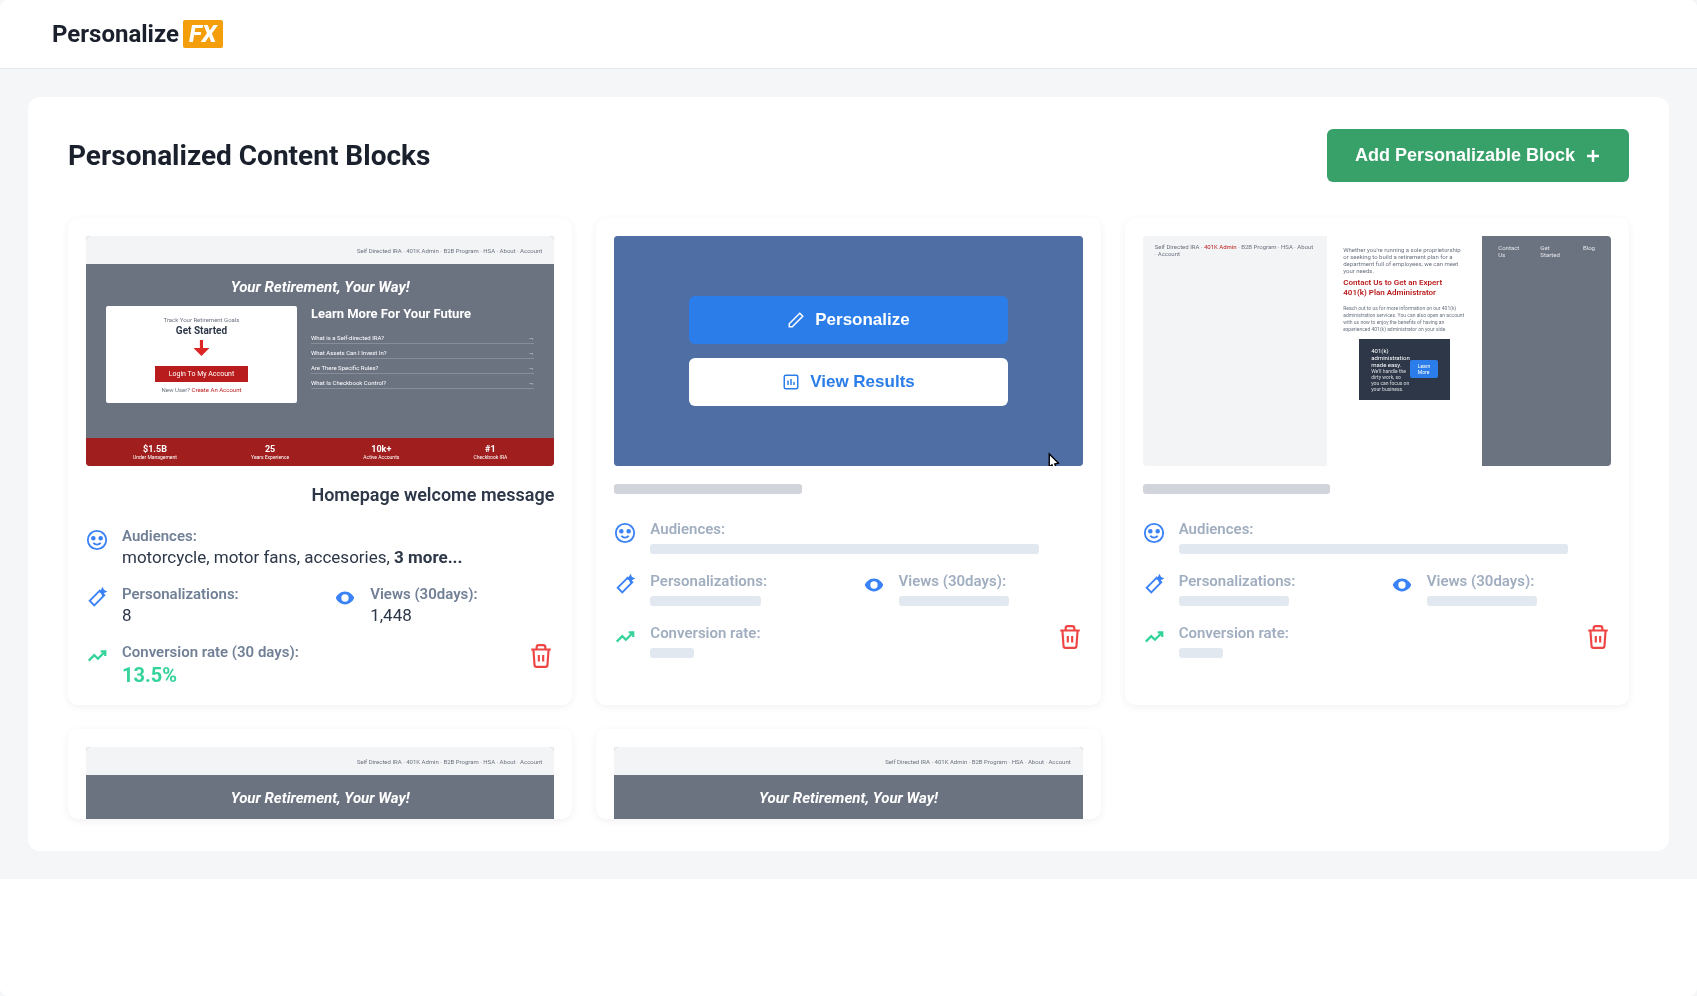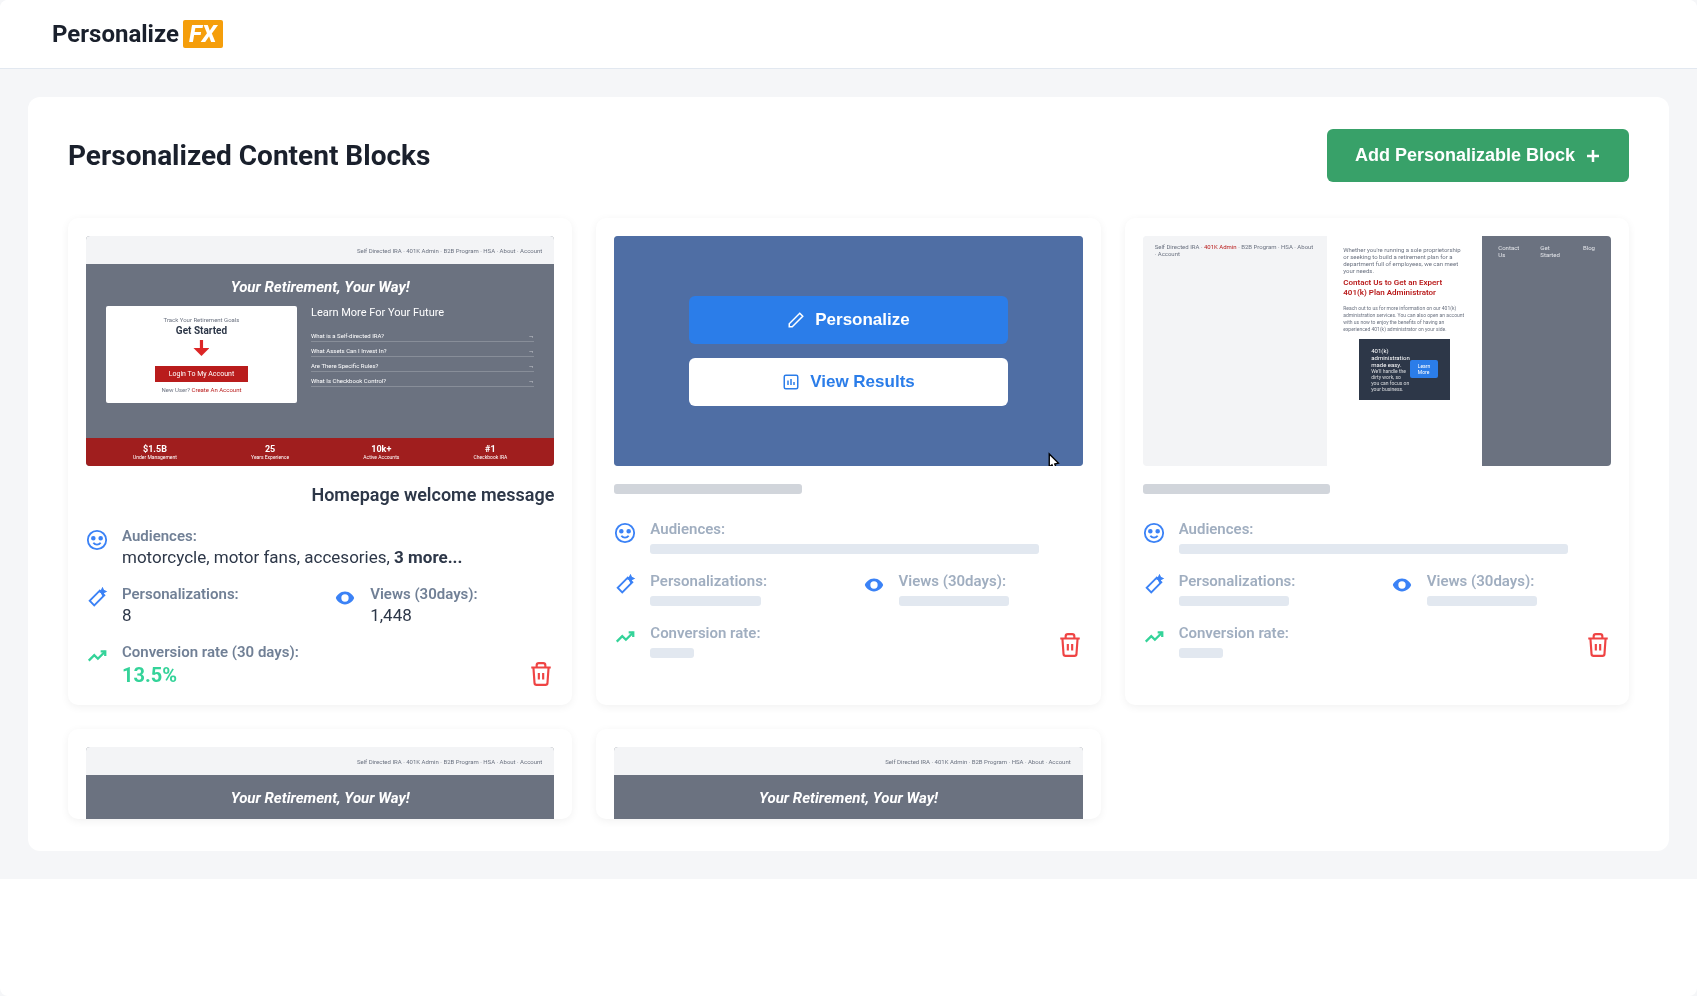--- a/index.html
+++ b/index.html
@@ -152,21 +152,21 @@
       padding: 4px 14px;
       margin-top: 6px;
       display: inline-block;
     }
     .preview-links {
       width: 54%;
       display: flex;
       flex-direction: column;
       gap: 3px;
     }
-    .preview-links .lh { color: #fff; font-size: 11px; font-weight: 400; margin-bottom: 8px; }
+    .preview-links .lh { color: #fff; font-size: 13px; font-weight: 700; margin-bottom: 8px; }
     .preview-links .li {
       color: #fff;
       font-size: 6px;
       border-bottom: 1px solid rgba(255,255,255,0.2);
       padding: 2px 0;
       display: flex;
       justify-content: space-between;
     }
     .preview-stats-bar {
       background: #a01e1e;
@@ -293,21 +293,20 @@
     }
     .meta-value strong { font-weight: 700; }
     .meta-row {
       display: flex;
       gap: 28px;
     }
     .meta-row .card-meta { flex: 1; }
     .card-footer-row {
       display: flex;
       justify-content: space-between;
-      align-items: flex-end;
     }
     .delete-btn {
       color: #ef4444;
       cursor: pointer;
       width: 26px;
       height: 26px;
     }
 
     
     .skeleton-line {

